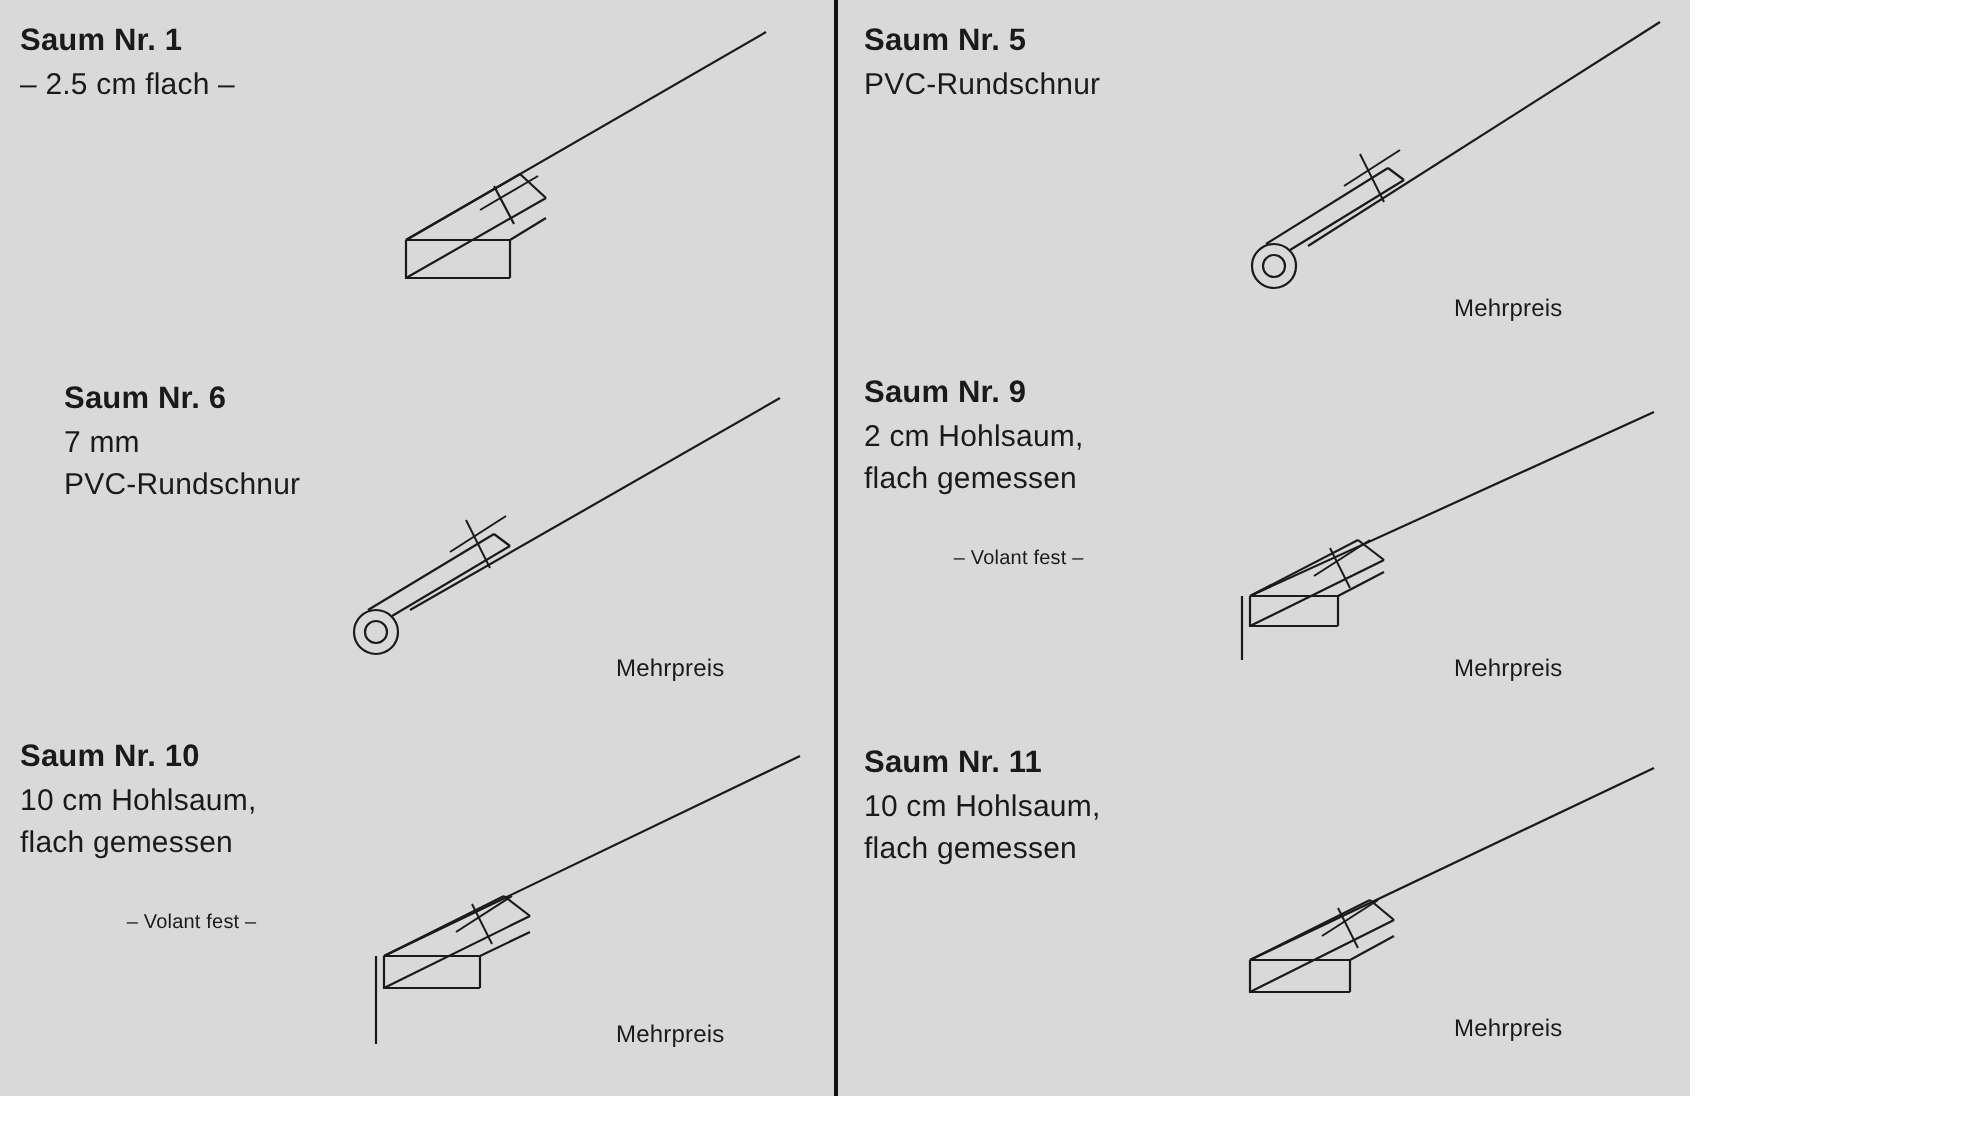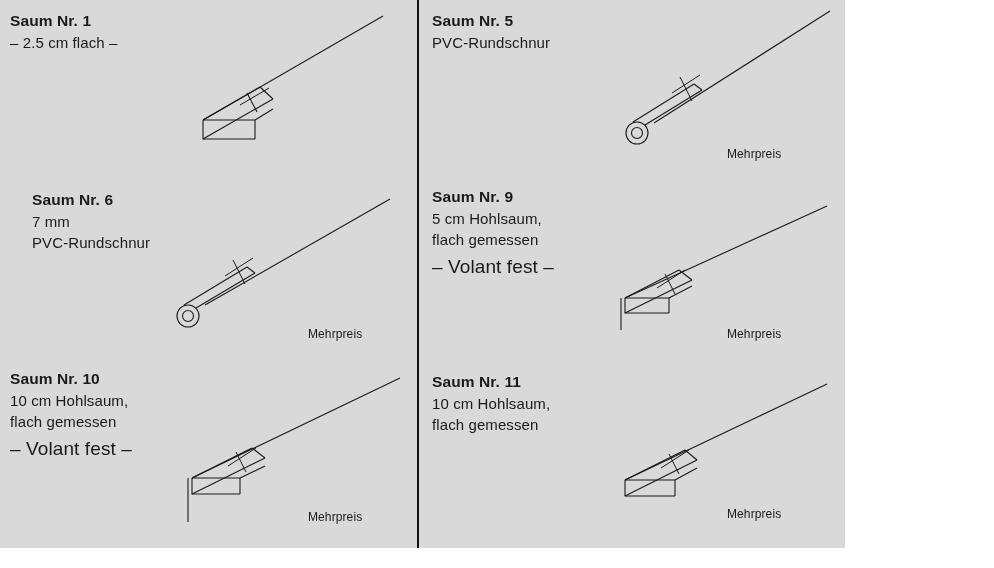--- a/index.html
+++ b/index.html
@@ -32,23 +32,24 @@
   .title {
     font-weight: bold;
     font-size: 15.5px;
     letter-spacing: 0.1px;
   }
   .line {
     font-size: 15px;
     letter-spacing: 0.1px;
   }
   .volant {
-    font-size: 19px;
-    letter-spacing: 0.1px;
-    margin-top: 3px;
+    font-size: 10px;
+    letter-spacing: 0.1px;
+    margin-top: 22px;
+    text-align: right;
   }
   .mehrpreis {
     position: absolute;
     font-weight: normal;
     font-size: 12px;
     color: #1a1a1a;
     letter-spacing: 0.1px;
   }
   .drawing {
     position: absolute;
@@ -134,21 +135,21 @@
           <path d="M60 83 L88 65" stroke-width="1"></path>
         </g>
       </svg>
     </div>
     <div class="mehrpreis" style="left:308px; top:152px;">Mehrpreis</div>
   </div>
 
   <div class="cell" style="left:417px; top:175px; width:340px; height:175px;">
     <div class="label-block" style="left:15px; top:11px;">
       <div class="title">Saum Nr. 9</div>
-      <div class="line">5 cm Hohlsaum,</div>
+      <div class="line">2 cm Hohlsaum,</div>
       <div class="line">flach gemessen</div>
       <div class="volant">– Volant fest –</div>
     </div>
     <div class="drawing" style="left:180px; top:25px;">
       <svg width="240" height="130" viewBox="0 0 240 130">
         <g fill="none" stroke="#1a1a1a" stroke-width="1.1">
           <path d="M230 6 L28 98"></path>
           <path d="M28 98 L28 113 L72 113"></path>
           <path d="M28 98 L72 98"></path>
           <path d="M72 98 L72 113"></path>

